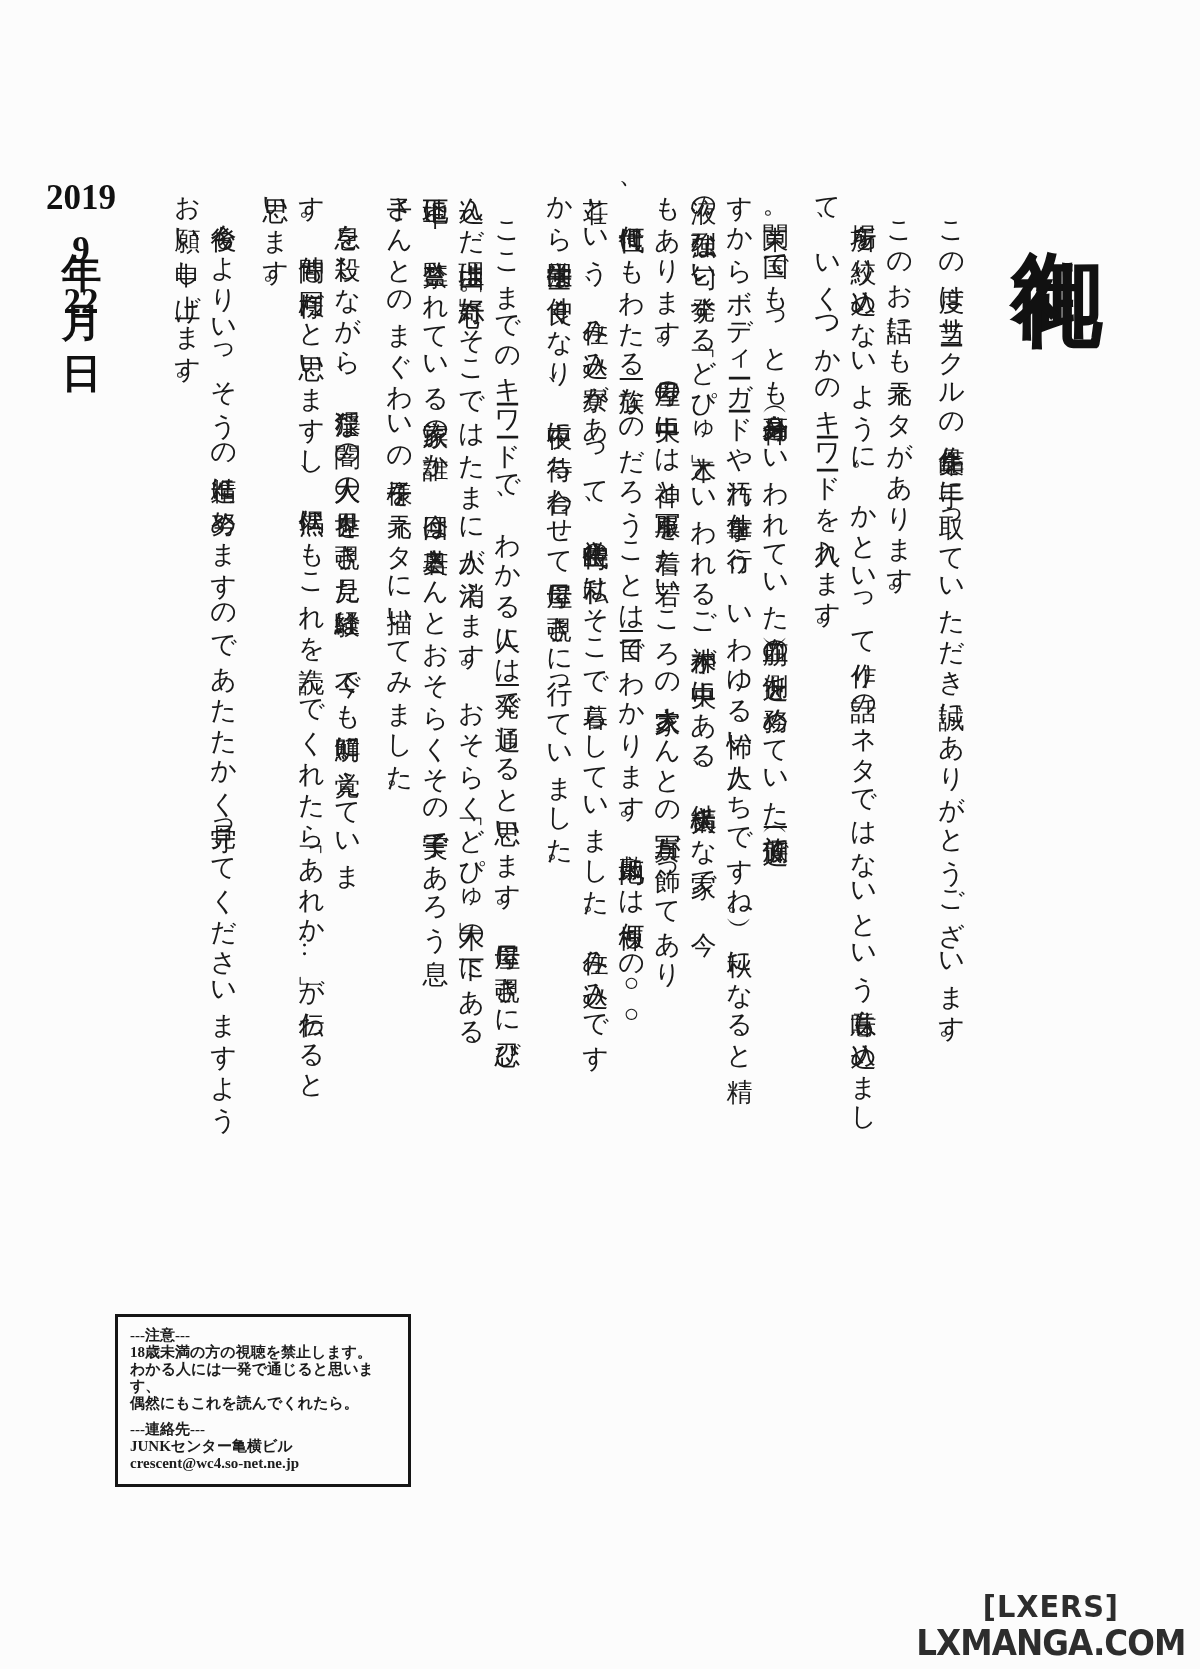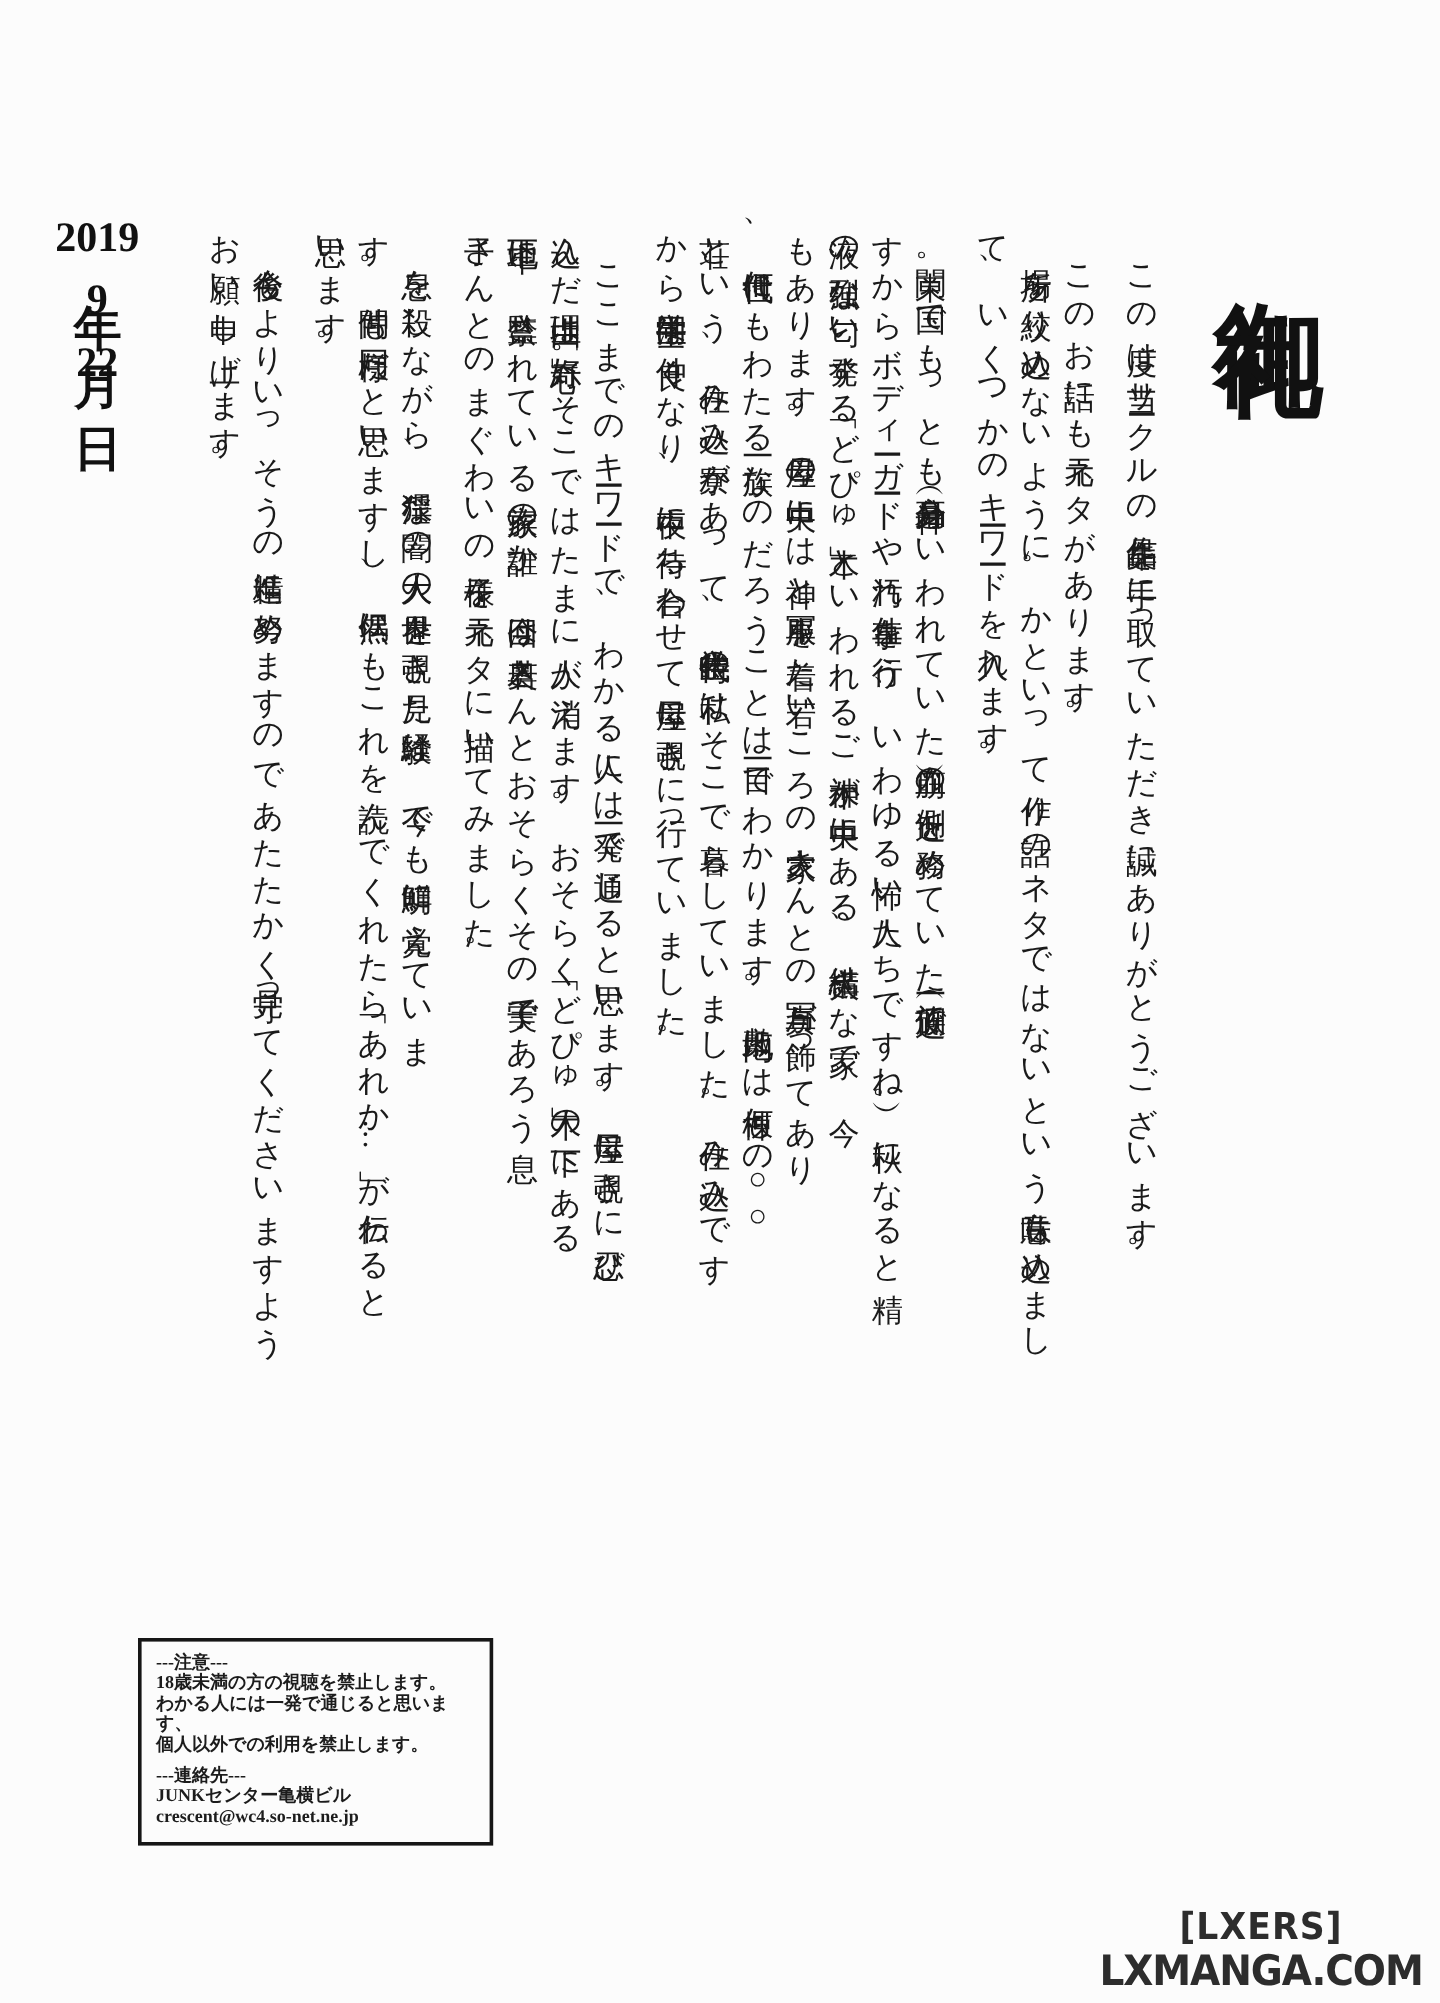--- a/index.html
+++ b/index.html
@@ -33,21 +33,21 @@
     color:#111;
   }
   .date .num{
     display:inline-block;
     writing-mode:horizontal-tb;-webkit-writing-mode:horizontal-tb;
     font-size:35px;line-height:1;letter-spacing:0;
     margin:2px 0 6px 0;
   }
   
   .notice-box{
-    position:absolute;left:115px;top:1365px;width:268px;
+    position:absolute;left:115px;top:1314px;width:268px;
     border:3px solid #161616;background:#fcfcfc;
     padding:10px 10px 12px 12px;
     font-size:15px;font-weight:bold;line-height:17px;color:#1c1c1c;
   }
   .notice-box .spacer{height:9px;}
   
   .watermark{
     position:absolute;right:14px;bottom:6px;text-align:center;
     color:#2d2d2d;font-family:"DejaVu Sans","Liberation Sans",sans-serif;
     font-weight:bold;line-height:1.12;
@@ -85,21 +85,21 @@
     <p class="para date-gap">今後もよりいっそうの精進に努めますのであたたかく見守ってくださいますよう
 お願い申し上げます。</p>
 
     <div class="date"><span class="num">2019</span><span>年</span><span class="num">9</span><span>月</span><span class="num">22</span><span>日</span></div>
   </div>
 
   <div class="notice-box">
     <div>---注意---</div>
     <div>18歳未満の方の視聴を禁止します。</div>
     <div>わかる人には一発で通じると思います、</div>
-    <div>個人以外での利用を禁止します。</div>
+    <div>偶然にもこれを読んでくれたら。</div>
     <div class="spacer"></div>
     <div>---連絡先---</div>
     <div>JUNKセンター亀横ビル</div>
     <div>crescent@wc4.so-net.ne.jp</div>
   </div>
 
   <div class="watermark">
     <div class="wm1">[LXERS]</div>
     <div class="wm2">LXMANGA.COM</div>
   </div>

